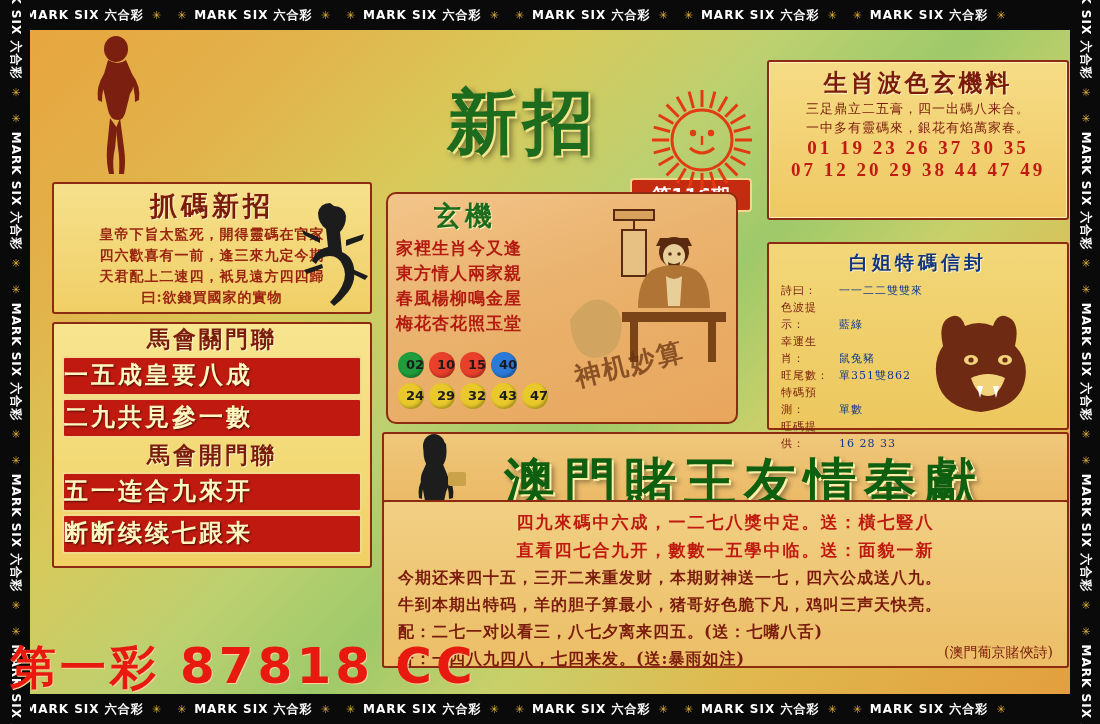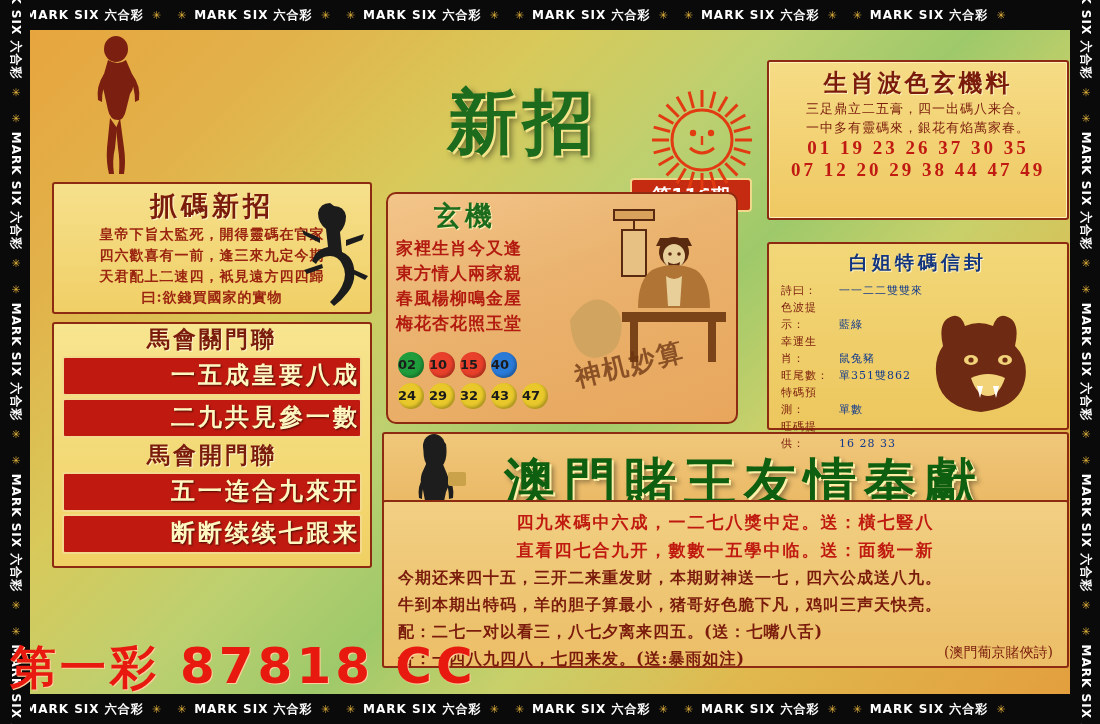--- a/index.html
+++ b/index.html
@@ -113,40 +113,40 @@
     font-family:"DejaVu Serif","Liberation Serif",serif;letter-spacing:1px;
   }
   #xj-lines{position:absolute;left:8px;top:42px;width:180px;}
   #xj-stamp{
     position:absolute;left:188px;top:148px;width:150px;height:60px;
     transform:rotate(-14deg);color:#6a3310;font-size:26px;font-weight:bold;
     font-family:"DejaVu Serif","Liberation Serif",serif;letter-spacing:2px;opacity:.75;
   }
   .ball{
     display:inline-block;width:26px;height:26px;border-radius:50%;
-    color:#1b1b1b;font-size:13px;font-weight:bold;text-align:left;line-height:26px;
+    color:#1b1b1b;font-size:13px;font-weight:bold;text-align:right;line-height:26px;
     margin-right:5px;font-family:"DejaVu Sans","Liberation Sans",sans-serif;
     box-shadow:inset -2px -2px 3px rgba(0,0,0,.25);
   }
   #balls{position:absolute;left:10px;bottom:8px;}
   #balls .r{margin-bottom:5px;}
   
   #panel-horse{
     left:22px;top:292px;width:320px;height:246px;
     background:linear-gradient(180deg,#f7e58f,#f0d063);
     border:2px solid #8c2a12;border-radius:3px;
   }
   .horse-head{
     text-align:center;font-family:"DejaVu Serif","Liberation Serif",serif;
     font-size:23px;font-weight:bold;color:#7a1b0c;letter-spacing:3px;line-height:30px;
     text-shadow:1px 1px 0 #fff6c8;
   }
   .horse-bar{
     margin:2px 8px;height:36px;background:#c01a10;border:2px solid #f3d98c;border-radius:3px;
-    color:#fff7c0;font-size:24px;font-weight:bold;text-align:right;line-height:34px;
+    color:#fff7c0;font-size:24px;font-weight:bold;text-align:left;line-height:34px;
     font-family:"DejaVu Serif","Liberation Serif",serif;letter-spacing:3px;
     text-shadow:1px 1px 2px #4a0a04;
   }
   
   #panel-macau{
     left:352px;top:402px;width:687px;height:100px;
     background:linear-gradient(180deg,#f0c77a,#e8b45e);
     border:2px solid #8c2a12;border-radius:3px;
   }
   #macau-title{

